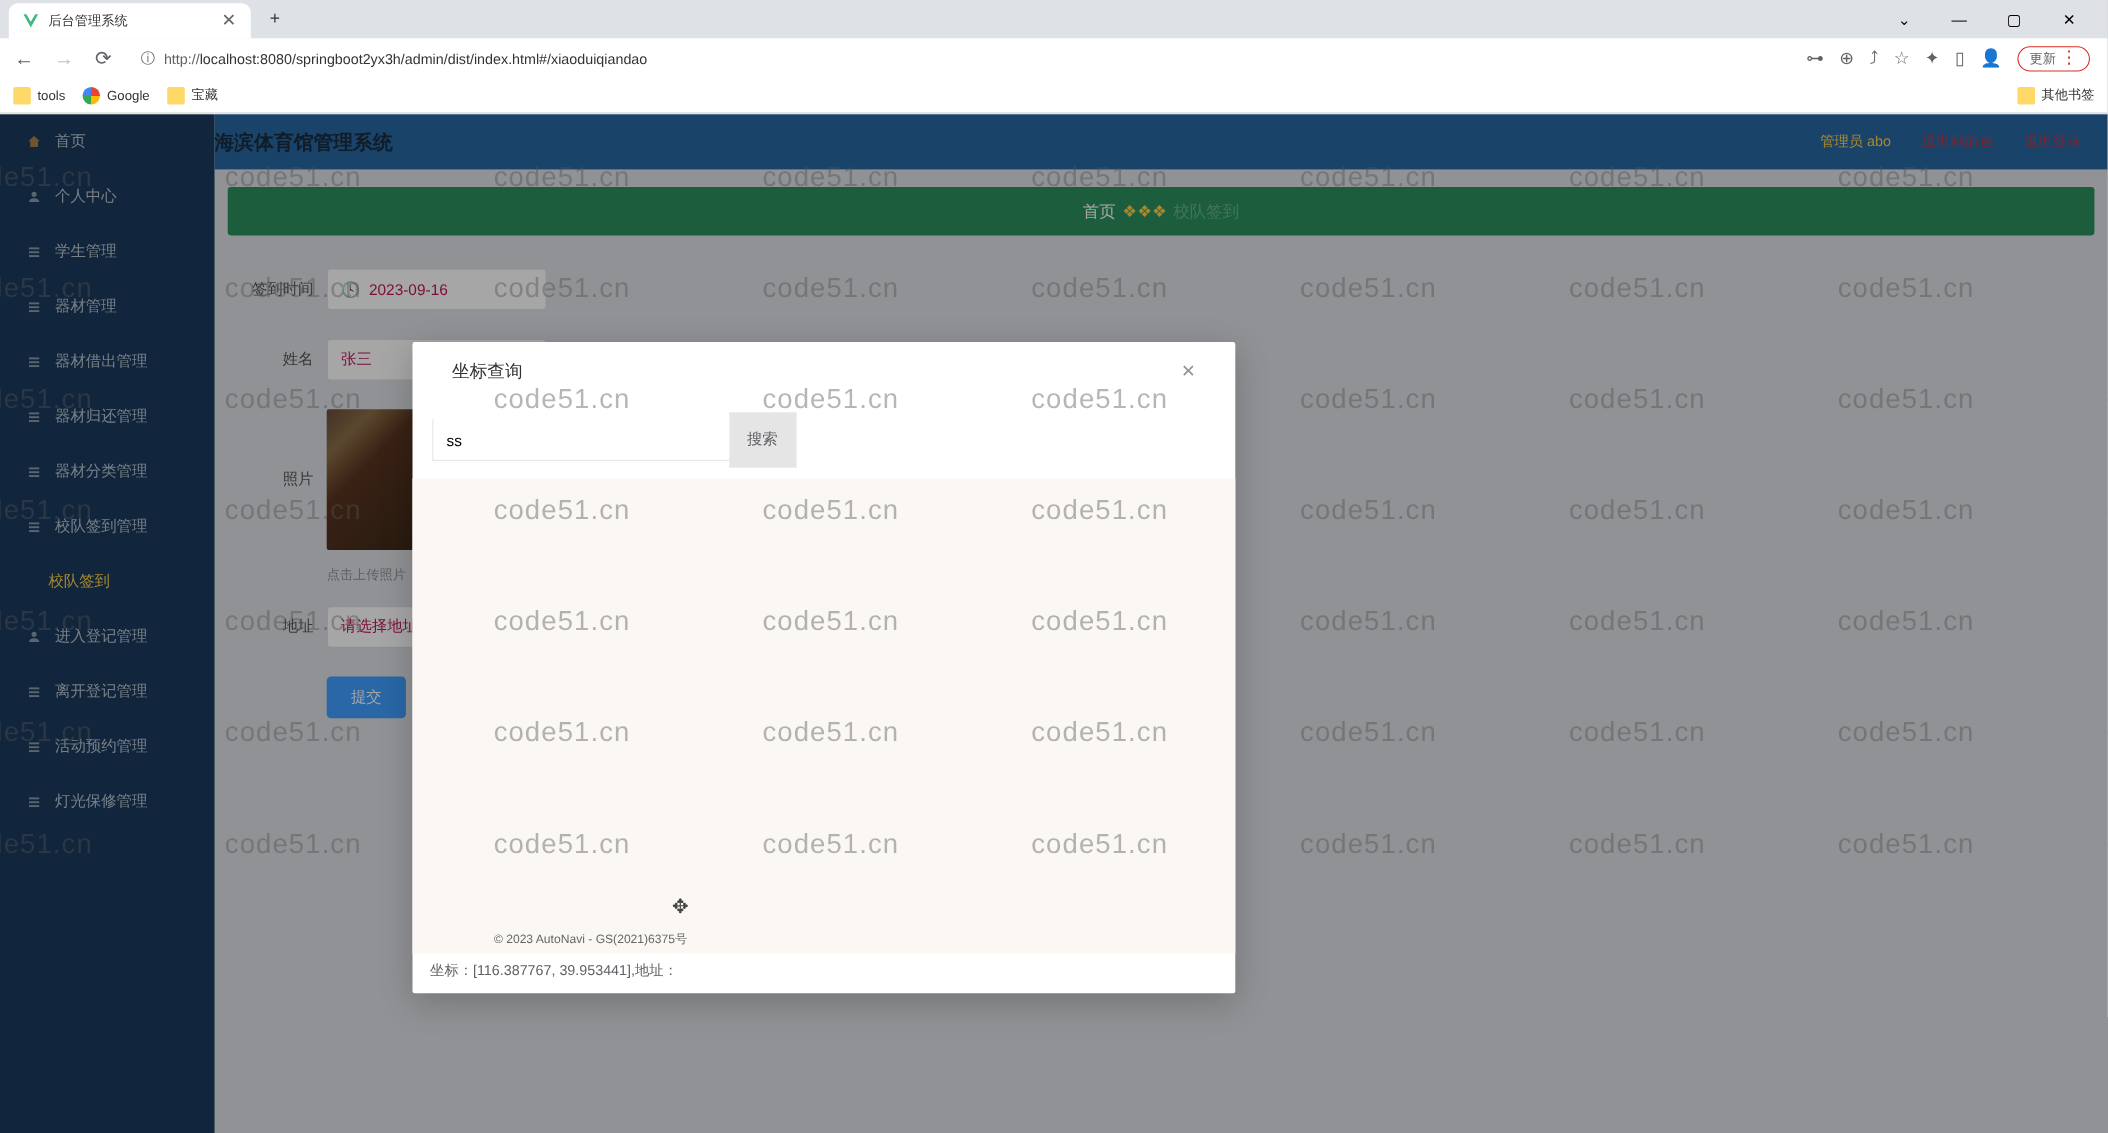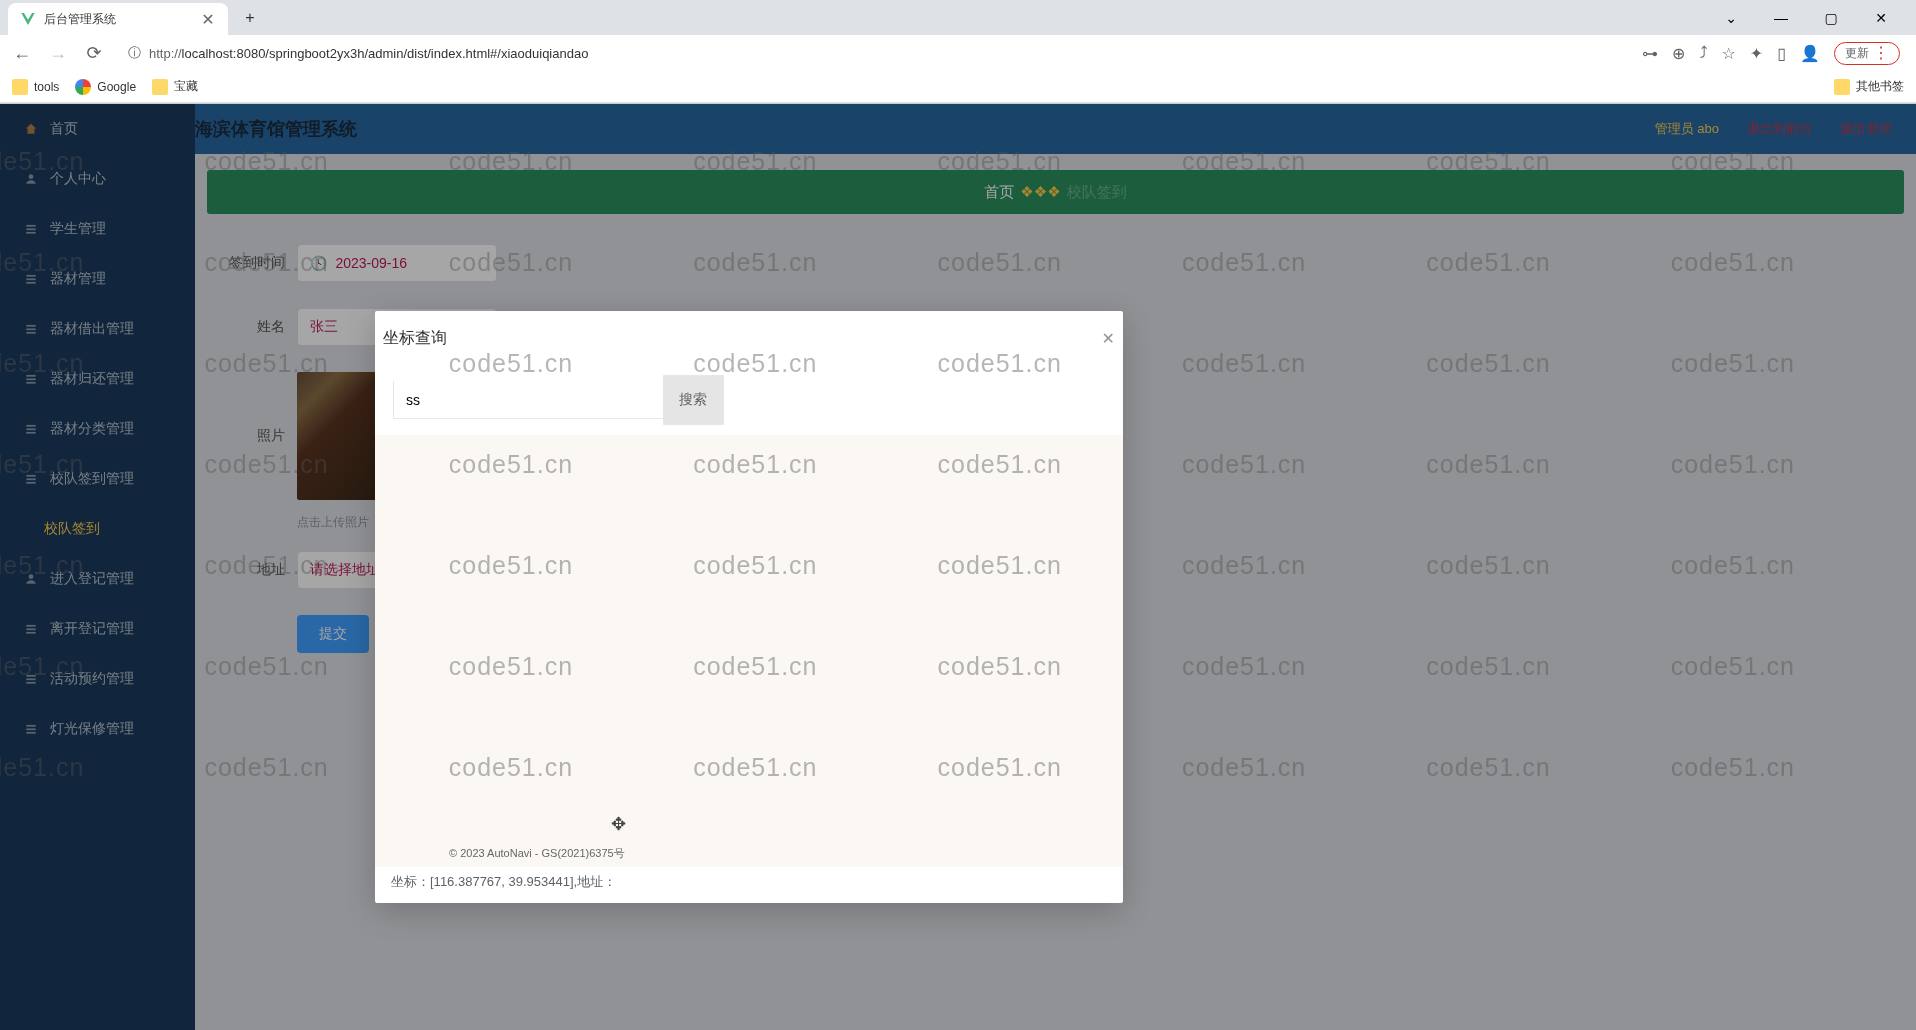--- a/index.html
+++ b/index.html
@@ -60,21 +60,21 @@
     .form-row .input-box .clock { color: #c0c4cc; }
     .form-row .value { color: #be185d; font-size: 14px; flex: 1; }
     .photo-box { width: 88px; height: 128px; background: linear-gradient(135deg, #6b4c3a 0%, #8b6f47 20%, #593421 40%, #3a2818 100%); border-radius: 2px; }
     .upload-hint { font-size: 12px; color: #909399; margin-left: 82px; margin-top: -12px; margin-bottom: 20px; }
     .placeholder-text { color: #c0c4cc; }
     .submit-btn { background: #409eff; color: #fff; border: none; padding: 10px 22px; border-radius: 4px; font-size: 14px; cursor: pointer; margin-left: 82px; }
 
     
     .mask { position: absolute; left: 0; top: 0; right: 0; bottom: 0; background: rgba(0,0,0,0.35); }
     .dialog { position: absolute; left: 375px; top: 207px; width: 748px; background: #fff; border-radius: 2px; box-shadow: 0 8px 32px rgba(0,0,0,0.2); }
-    .dialog-header { display: flex; align-items: center; height: 54px; padding: 0 8px; font-size: 16px; color: #303133; }
+    .dialog-header { display: flex; align-items: center; height: 54px; padding: 0 36px; font-size: 16px; color: #303133; }
     .dialog-close { margin-left: auto; cursor: pointer; color: #909399; font-size: 16px; }
     .dialog-body { padding: 0 0 10px 0; }
     .search-row { display: flex; align-items: center; gap: 0; margin: 10px 18px 0 18px; }
     .search-input { border: none; border-bottom: 1px solid #e4e7ed; border-left: 1px solid #e4e7ed; height: 38px; padding: 0 12px; font-size: 14px; width: 270px; outline: none; }
     .search-btn { height: 50px; padding: 0 16px; background: #e5e5e5; border: 1px solid #e4e7ed; border-left: none; color: #606266; font-size: 14px; cursor: pointer; }
     .map-area { margin: 10px 0 0 0; height: 432px; background: #fbf8f3; position: relative; display: flex; align-items: center; justify-content: center; }
     .move-cursor { position: absolute; left: 236px; top: 378px; font-size: 18px; color: #444; }
     .map-watermark { font-size: 32px; color: #e43b2c; font-weight: 500; letter-spacing: 1px; }
     .map-copyright { position: absolute; bottom: 6px; left: 74px; font-size: 11px; color: #666; }
     .coord-line { padding: 6px 18px 2px 16px; font-size: 13px; color: #606266; }

